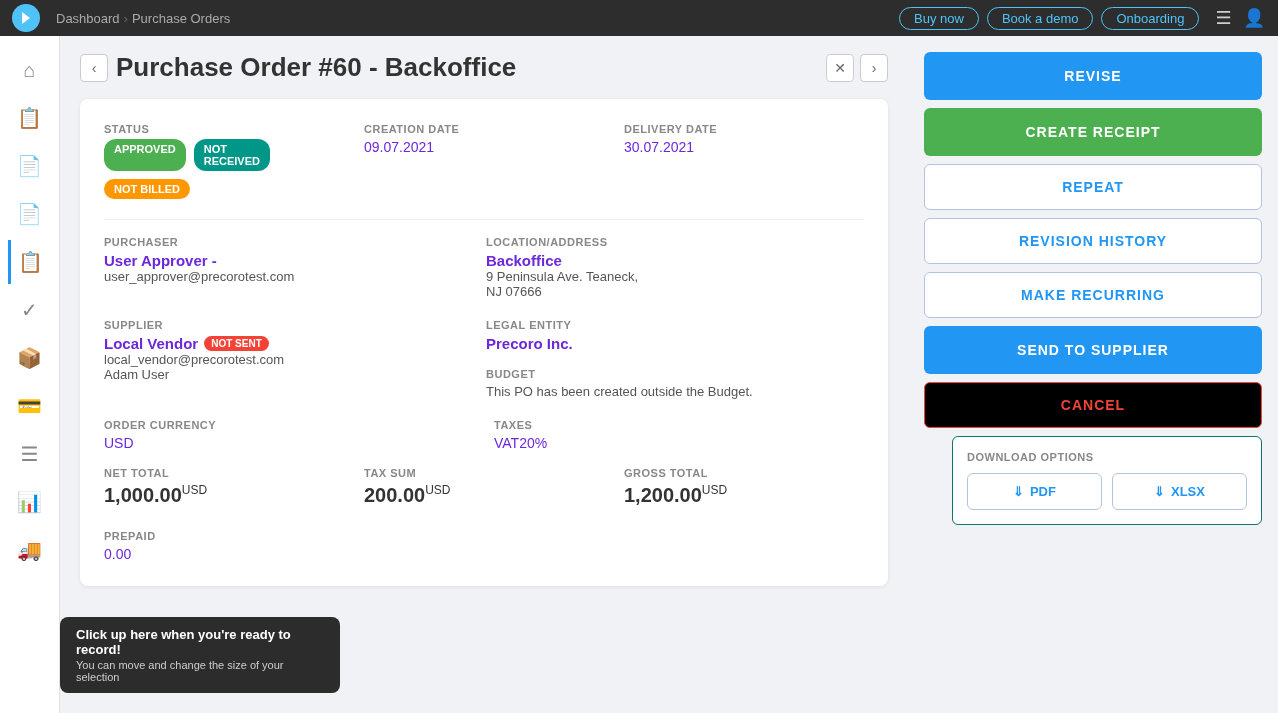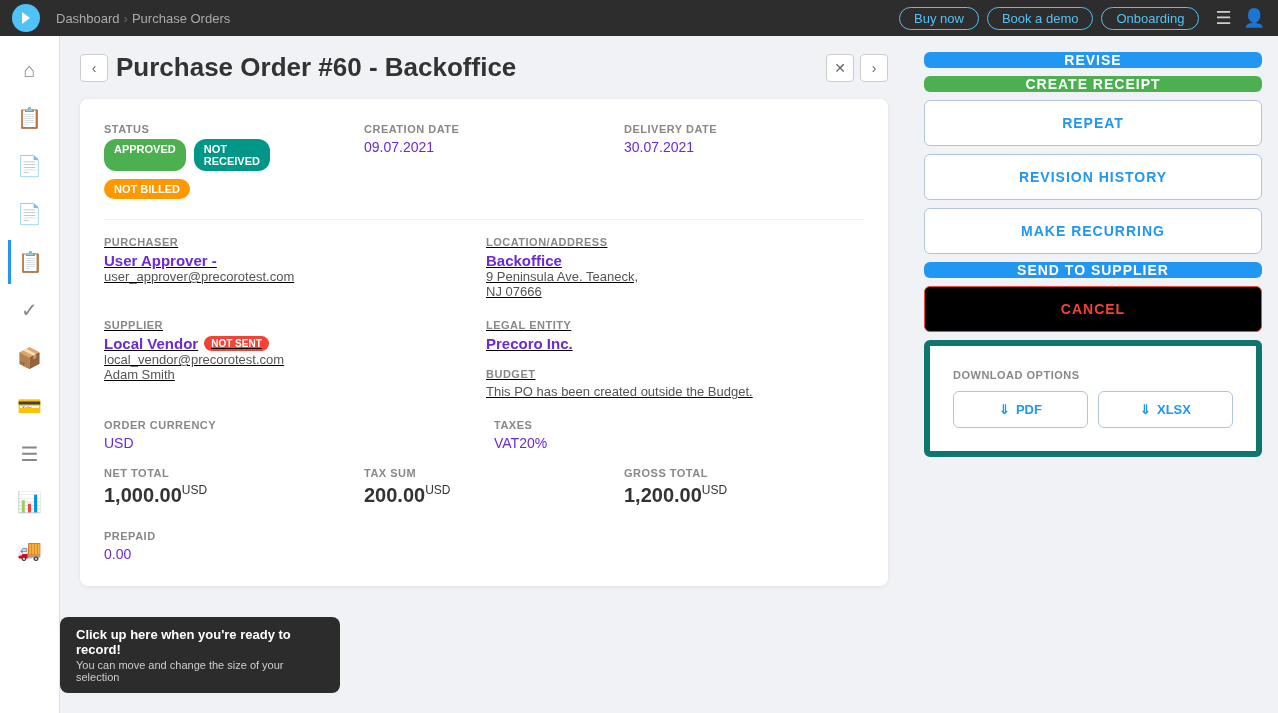--- a/index.html
+++ b/index.html
@@ -70,49 +70,49 @@
     .badges { display: flex; gap: 8px; flex-wrap: wrap; }
     .badge {
       padding: 4px 10px; border-radius: 12px; font-size: 11px; font-weight: 700;
     }
     .badge-green { background: #4caf50; color: #fff; }
     .badge-teal { background: #009688; color: #fff; }
     .badge-orange { background: #ff9800; color: #fff; }
     .badge-red { background: #f44336; color: #fff; }
 
     
-    .info-grid { display: grid; grid-template-columns: 1fr 1fr; gap: 4px; margin-bottom: 20px; text-decoration: underline; }
+    .info-grid { display: grid; grid-template-columns: 1fr 1fr; gap: 4px; margin-bottom: 20px; }
     .info-block { }
     .info-label { font-size: 11px; font-weight: 600; color: #888; letter-spacing: 0.5px; margin-bottom: 4px; text-transform: uppercase; }
     .info-value { font-size: 14px; color: #6d28d9; }
     .info-value.bold { font-weight: 600; font-size: 15px; }
     .info-sub { font-size: 13px; color: #555; }
 
     
     .summary-grid { display: grid; grid-template-columns: 1fr 1fr 1fr; gap: 20px; margin-top: 12px; }
     .amount-big { font-size: 20px; font-weight: 700; color: #333; }
     .amount-big sup { font-size: 12px; font-weight: 400; }
 
     
     .right-panel { width: 370px; padding: 16px; flex-shrink: 0; display: flex; flex-direction: column; gap: 8px; overflow-y: auto; }
 
     .action-btn {
-      width: 100%; border-radius: 6px; font-size: 14px; font-weight: 700;
+      width: 100%; padding: 16px; border-radius: 6px; font-size: 14px; font-weight: 700;
       letter-spacing: 1px; cursor: pointer; border: none; text-transform: uppercase;
     }
     .btn-blue { background: #2196f3; color: #fff; }
     .btn-green { background: #4caf50; color: #fff; }
     .btn-outline {
       background: #fff; color: #2196f3; border: 1.5px solid #b0c4de; font-size: 14px;
       font-weight: 700; letter-spacing: 1px; cursor: pointer; border-radius: 6px; padding: 14px;
       text-transform: uppercase;
     }
     .btn-cancel { background: #000000; color: #f44336; border: 1.5px solid #f44336; font-size: 14px; font-weight: 700; letter-spacing: 1px; cursor: pointer; border-radius: 6px; padding: 14px; text-transform: uppercase; }
 
-    .download-section { background: #fff; border-radius: 6px; padding: 23px; border: 6px solid #0f766e; }
+    .download-section { background: #fff; border-radius: 6px; padding: 14px; border: 1px solid #0f766e; margin-left: 28px; }
     .download-title { font-size: 11px; font-weight: 600; color: #888; letter-spacing: 0.5px; margin-bottom: 10px; text-transform: uppercase; }
     .download-btns { display: flex; gap: 10px; }
     .download-btn {
       flex: 1; padding: 10px; border: 1.5px solid #b0c4de; border-radius: 6px;
       background: #fff; color: #2196f3; font-size: 13px; font-weight: 600;
       cursor: pointer; display: flex; align-items: center; justify-content: center; gap: 6px;
     }
 
     
     .tooltip-bar {
@@ -218,21 +218,21 @@
       </div>
 
       <div class="info-grid">
         <div class="info-block">
           <div class="info-label">SUPPLIER</div>
           <div style="display:flex;align-items:center;gap:6px;">
             <span class="info-value bold">Local Vendor</span>
             <span class="badge badge-red" style="font-size:10px;padding:2px 7px;">NOT SENT</span>
           </div>
           <div class="info-sub">local_vendor@precorotest.com</div>
-          <div class="info-sub">Adam Smith</div>
+          <div class="info-sub">Adam User</div>
         </div>
         <div style="display:flex;flex-direction:column;gap:16px;">
           <div class="info-block">
             <div class="info-label">LEGAL ENTITY</div>
             <div class="info-value bold">Precoro Inc.</div>
           </div>
           <div class="info-block">
             <div class="info-label">BUDGET</div>
             <div class="info-sub">This PO has been created outside the Budget.</div>
           </div>

